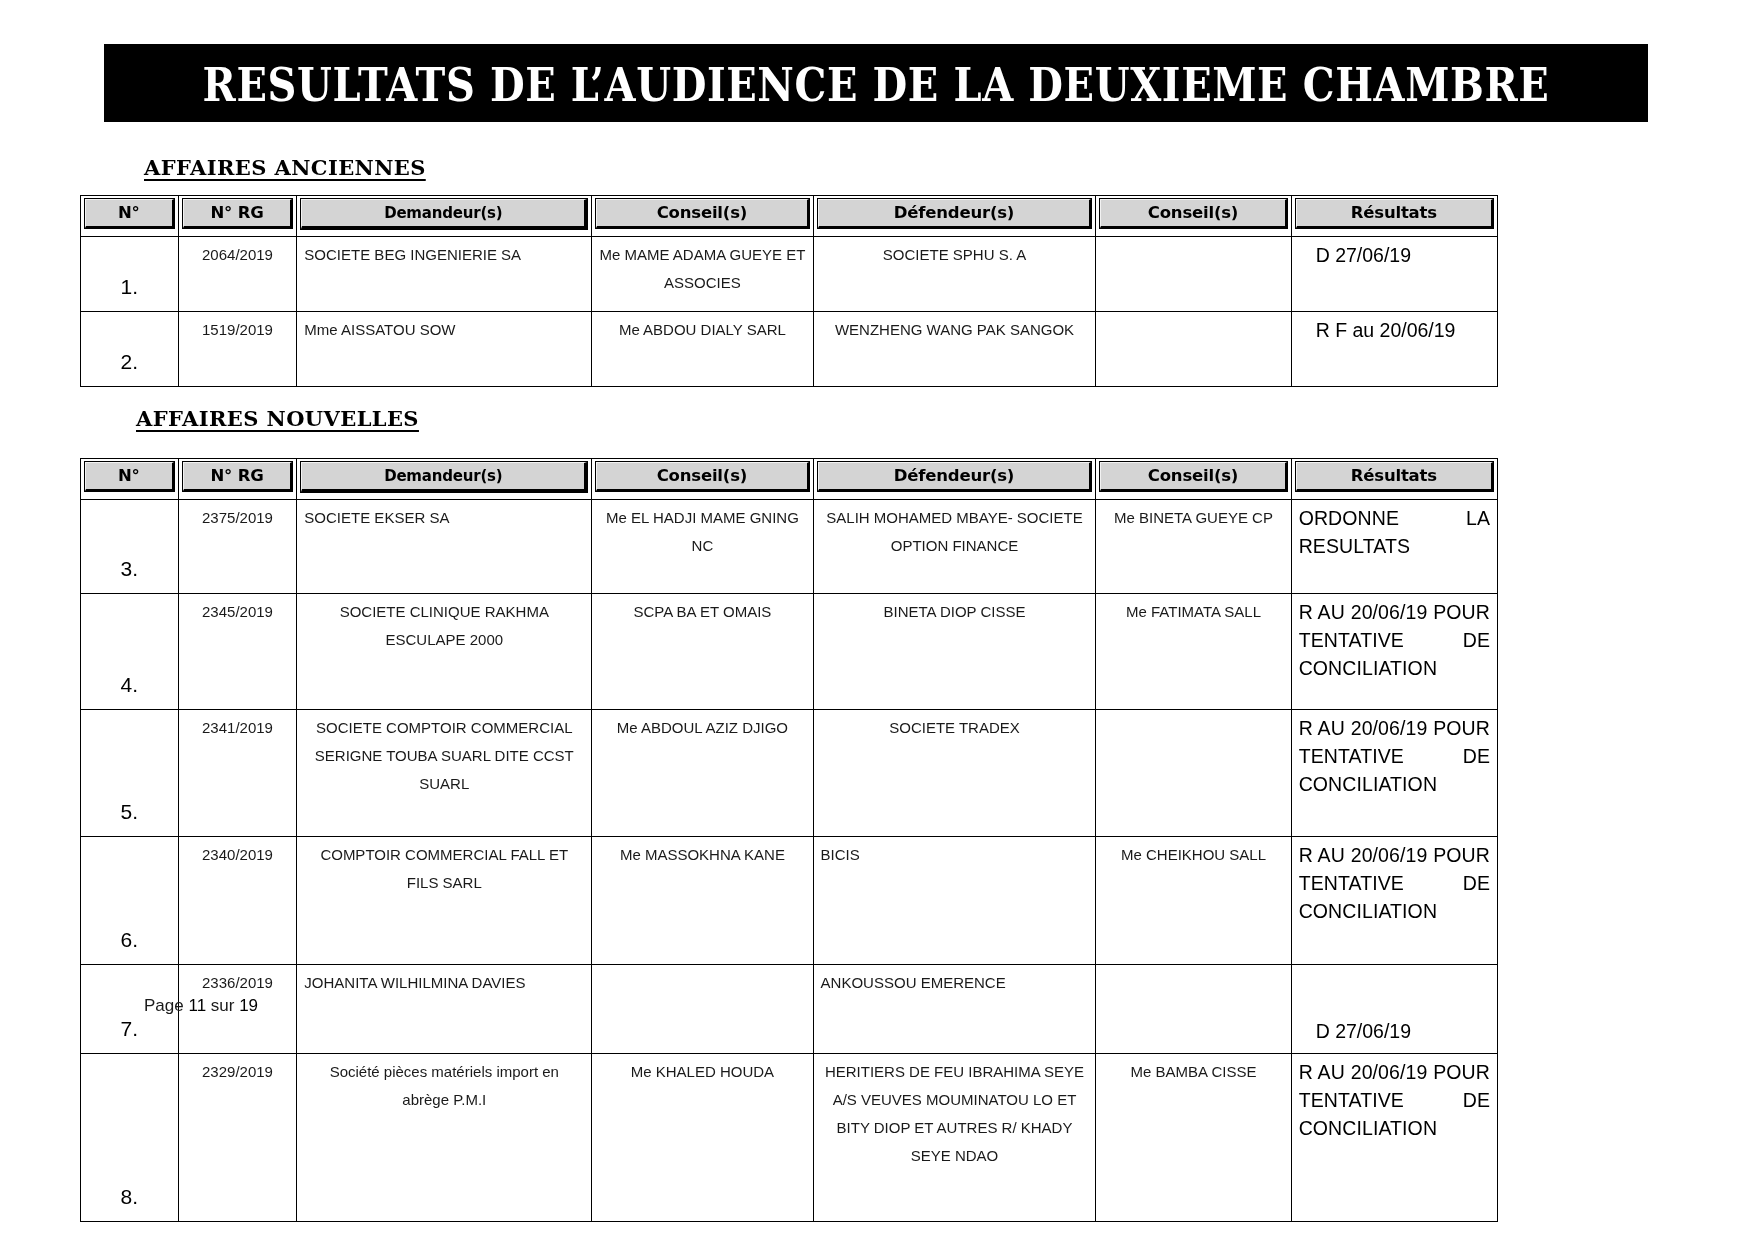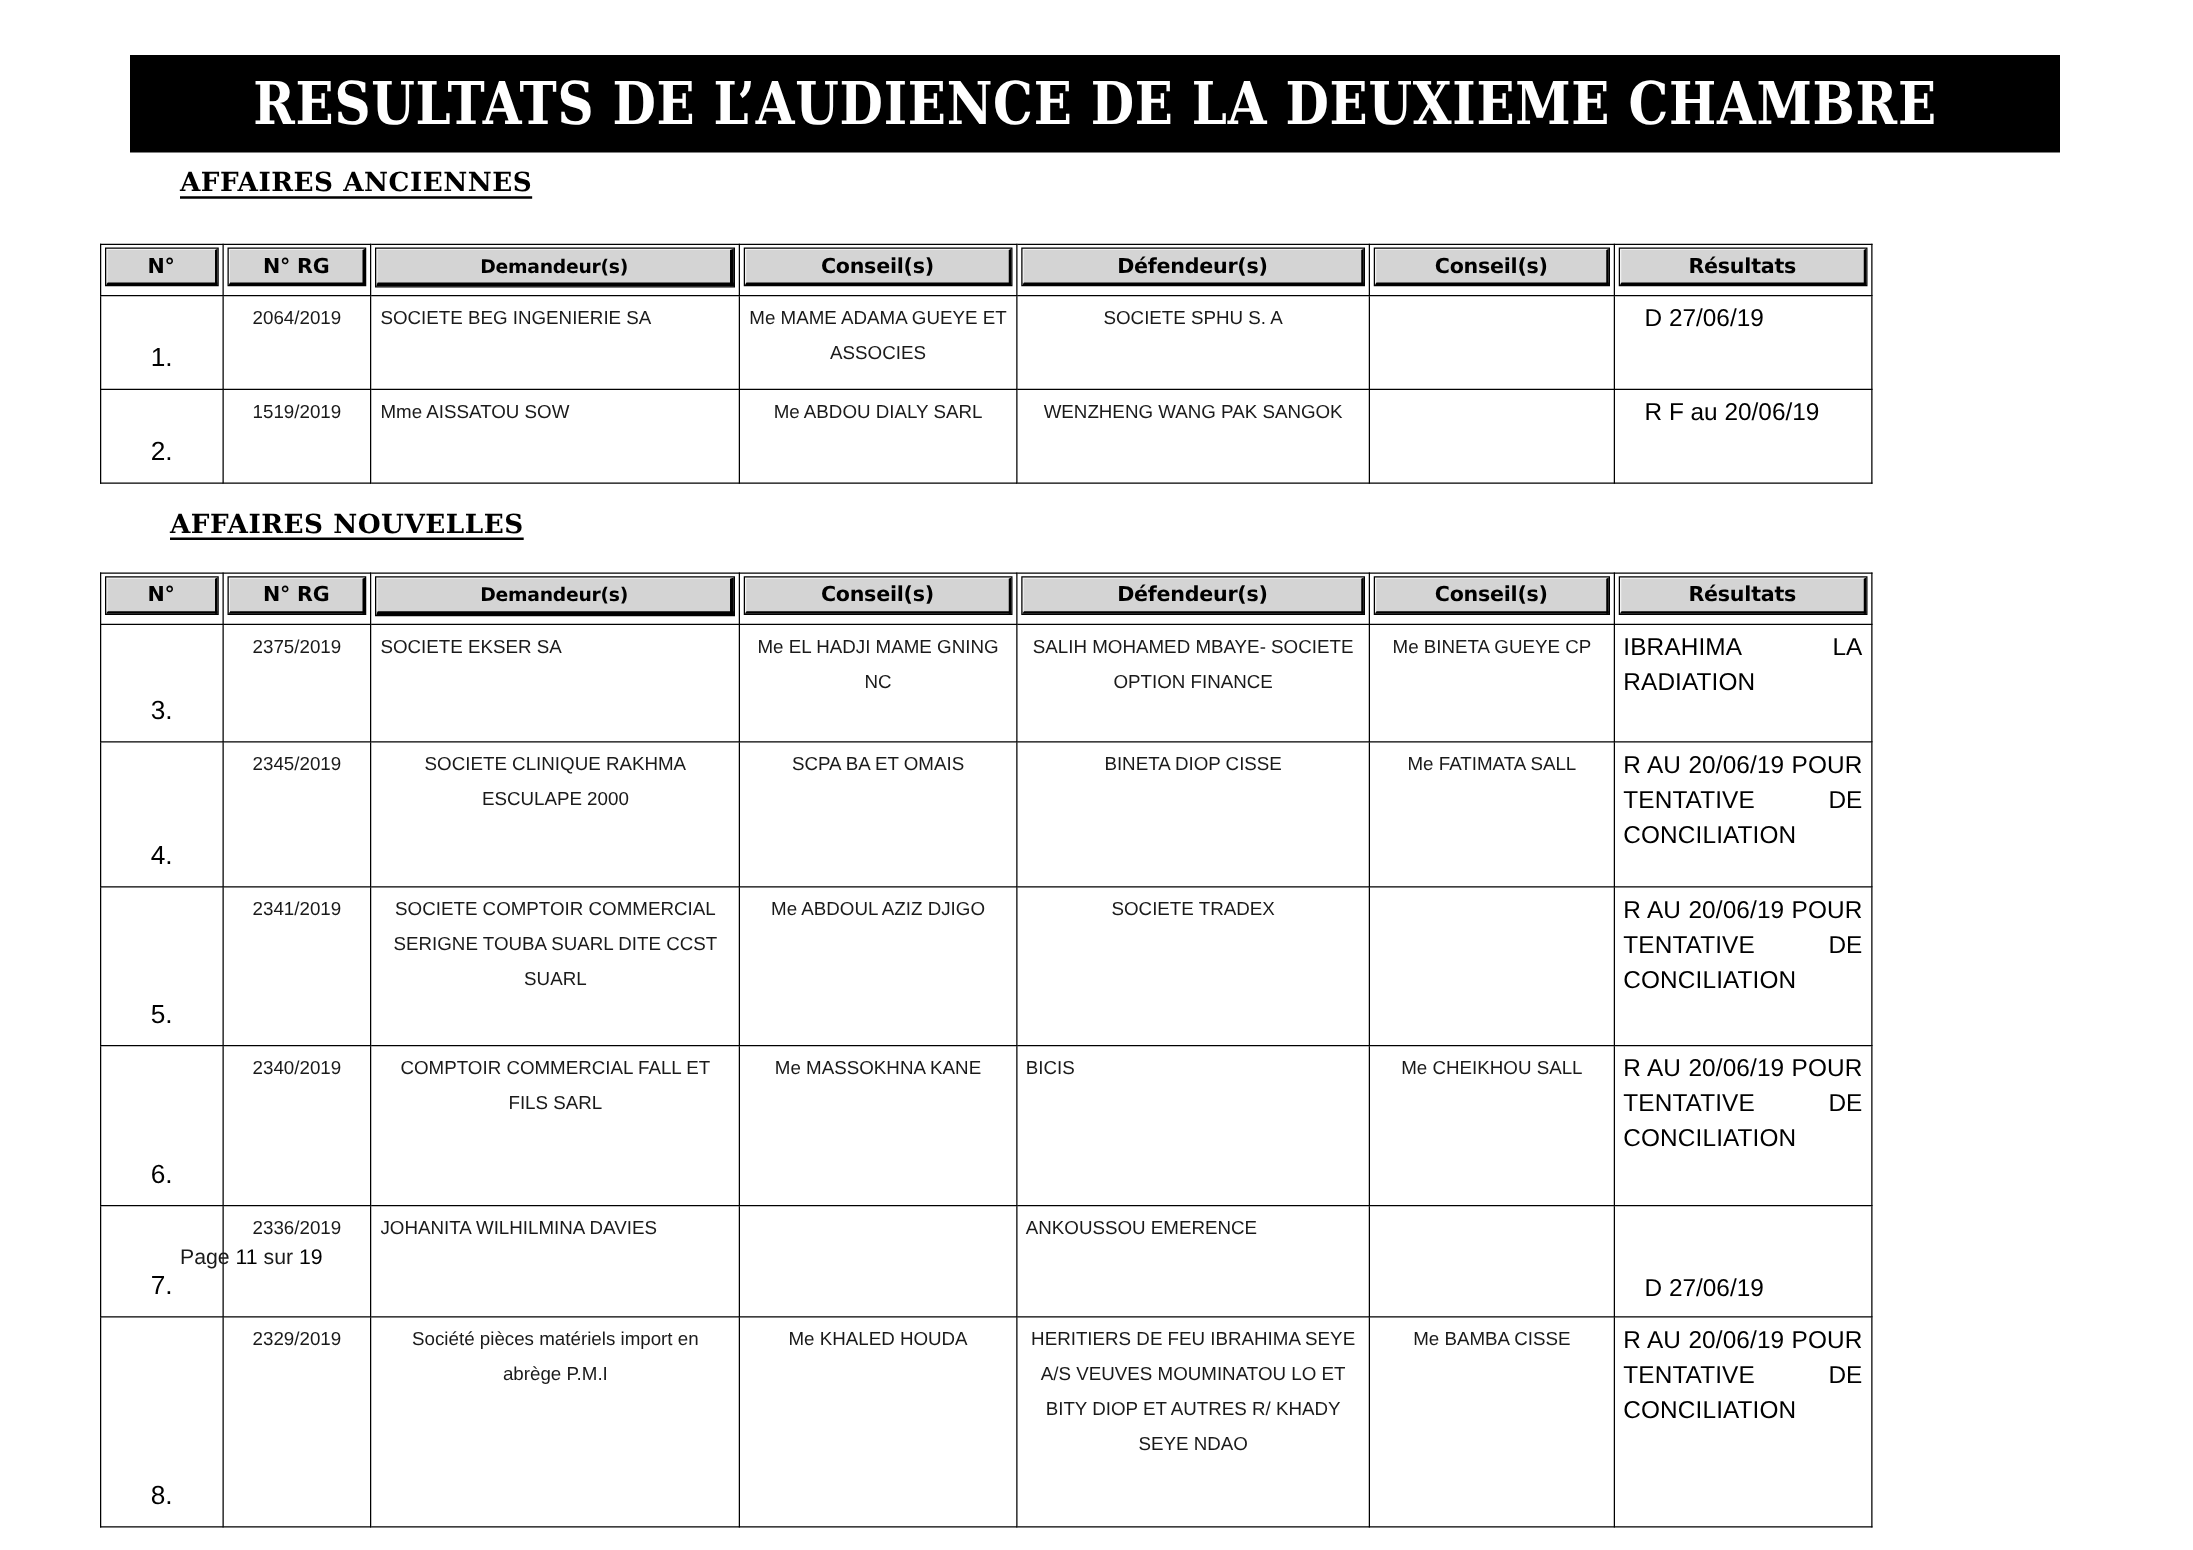--- a/index.html
+++ b/index.html
@@ -52,21 +52,21 @@
   .section-heading {
     position: absolute;
     font-family: "DejaVu Serif", "Liberation Serif", serif;
     font-weight: bold;
     font-size: 21px;
     letter-spacing: 0.4px;
     text-decoration: underline;
     text-underline-offset: 4px;
     white-space: nowrap;
   }
-  #heading-anciennes { left: 144px; top: 133px; }
+  #heading-anciennes { left: 144px; top: 155px; }
   #heading-nouvelles { left: 136px; top: 406px; }
 
   
   .doc-table {
     position: absolute;
     border-collapse: collapse;
     table-layout: fixed;
     background: #ffffff;
   }
   #table-anciennes { left: 80px; top: 195px; width: 1418px; }
@@ -265,21 +265,21 @@
       </tr>
     </thead>
     <tbody>
         <tr>
           <td class="c-num" style="height: 79px;">3.</td>
           <td class="c-rg">2375/2019</td>
           <td class="left">SOCIETE EKSER SA</td>
           <td class="center">Me EL HADJI MAME GNING NC</td>
           <td class="center">SALIH MOHAMED MBAYE- SOCIETE OPTION FINANCE</td>
           <td class="center">Me BINETA GUEYE CP</td>
-          <td class="result">IBRAHIMA LA RADIATION</td>
+          <td class="result">ORDONNE LA RESULTATS</td>
         </tr>
         <tr>
           <td class="c-num" style="height: 101px;">4.</td>
           <td class="c-rg">2345/2019</td>
           <td class="center">SOCIETE CLINIQUE RAKHMA ESCULAPE 2000</td>
           <td class="center">SCPA BA ET OMAIS</td>
           <td class="center">BINETA DIOP CISSE</td>
           <td class="center">Me FATIMATA SALL</td>
           <td class="result">R AU 20/06/19 POUR TENTATIVE DE CONCILIATION</td>
         </tr>

